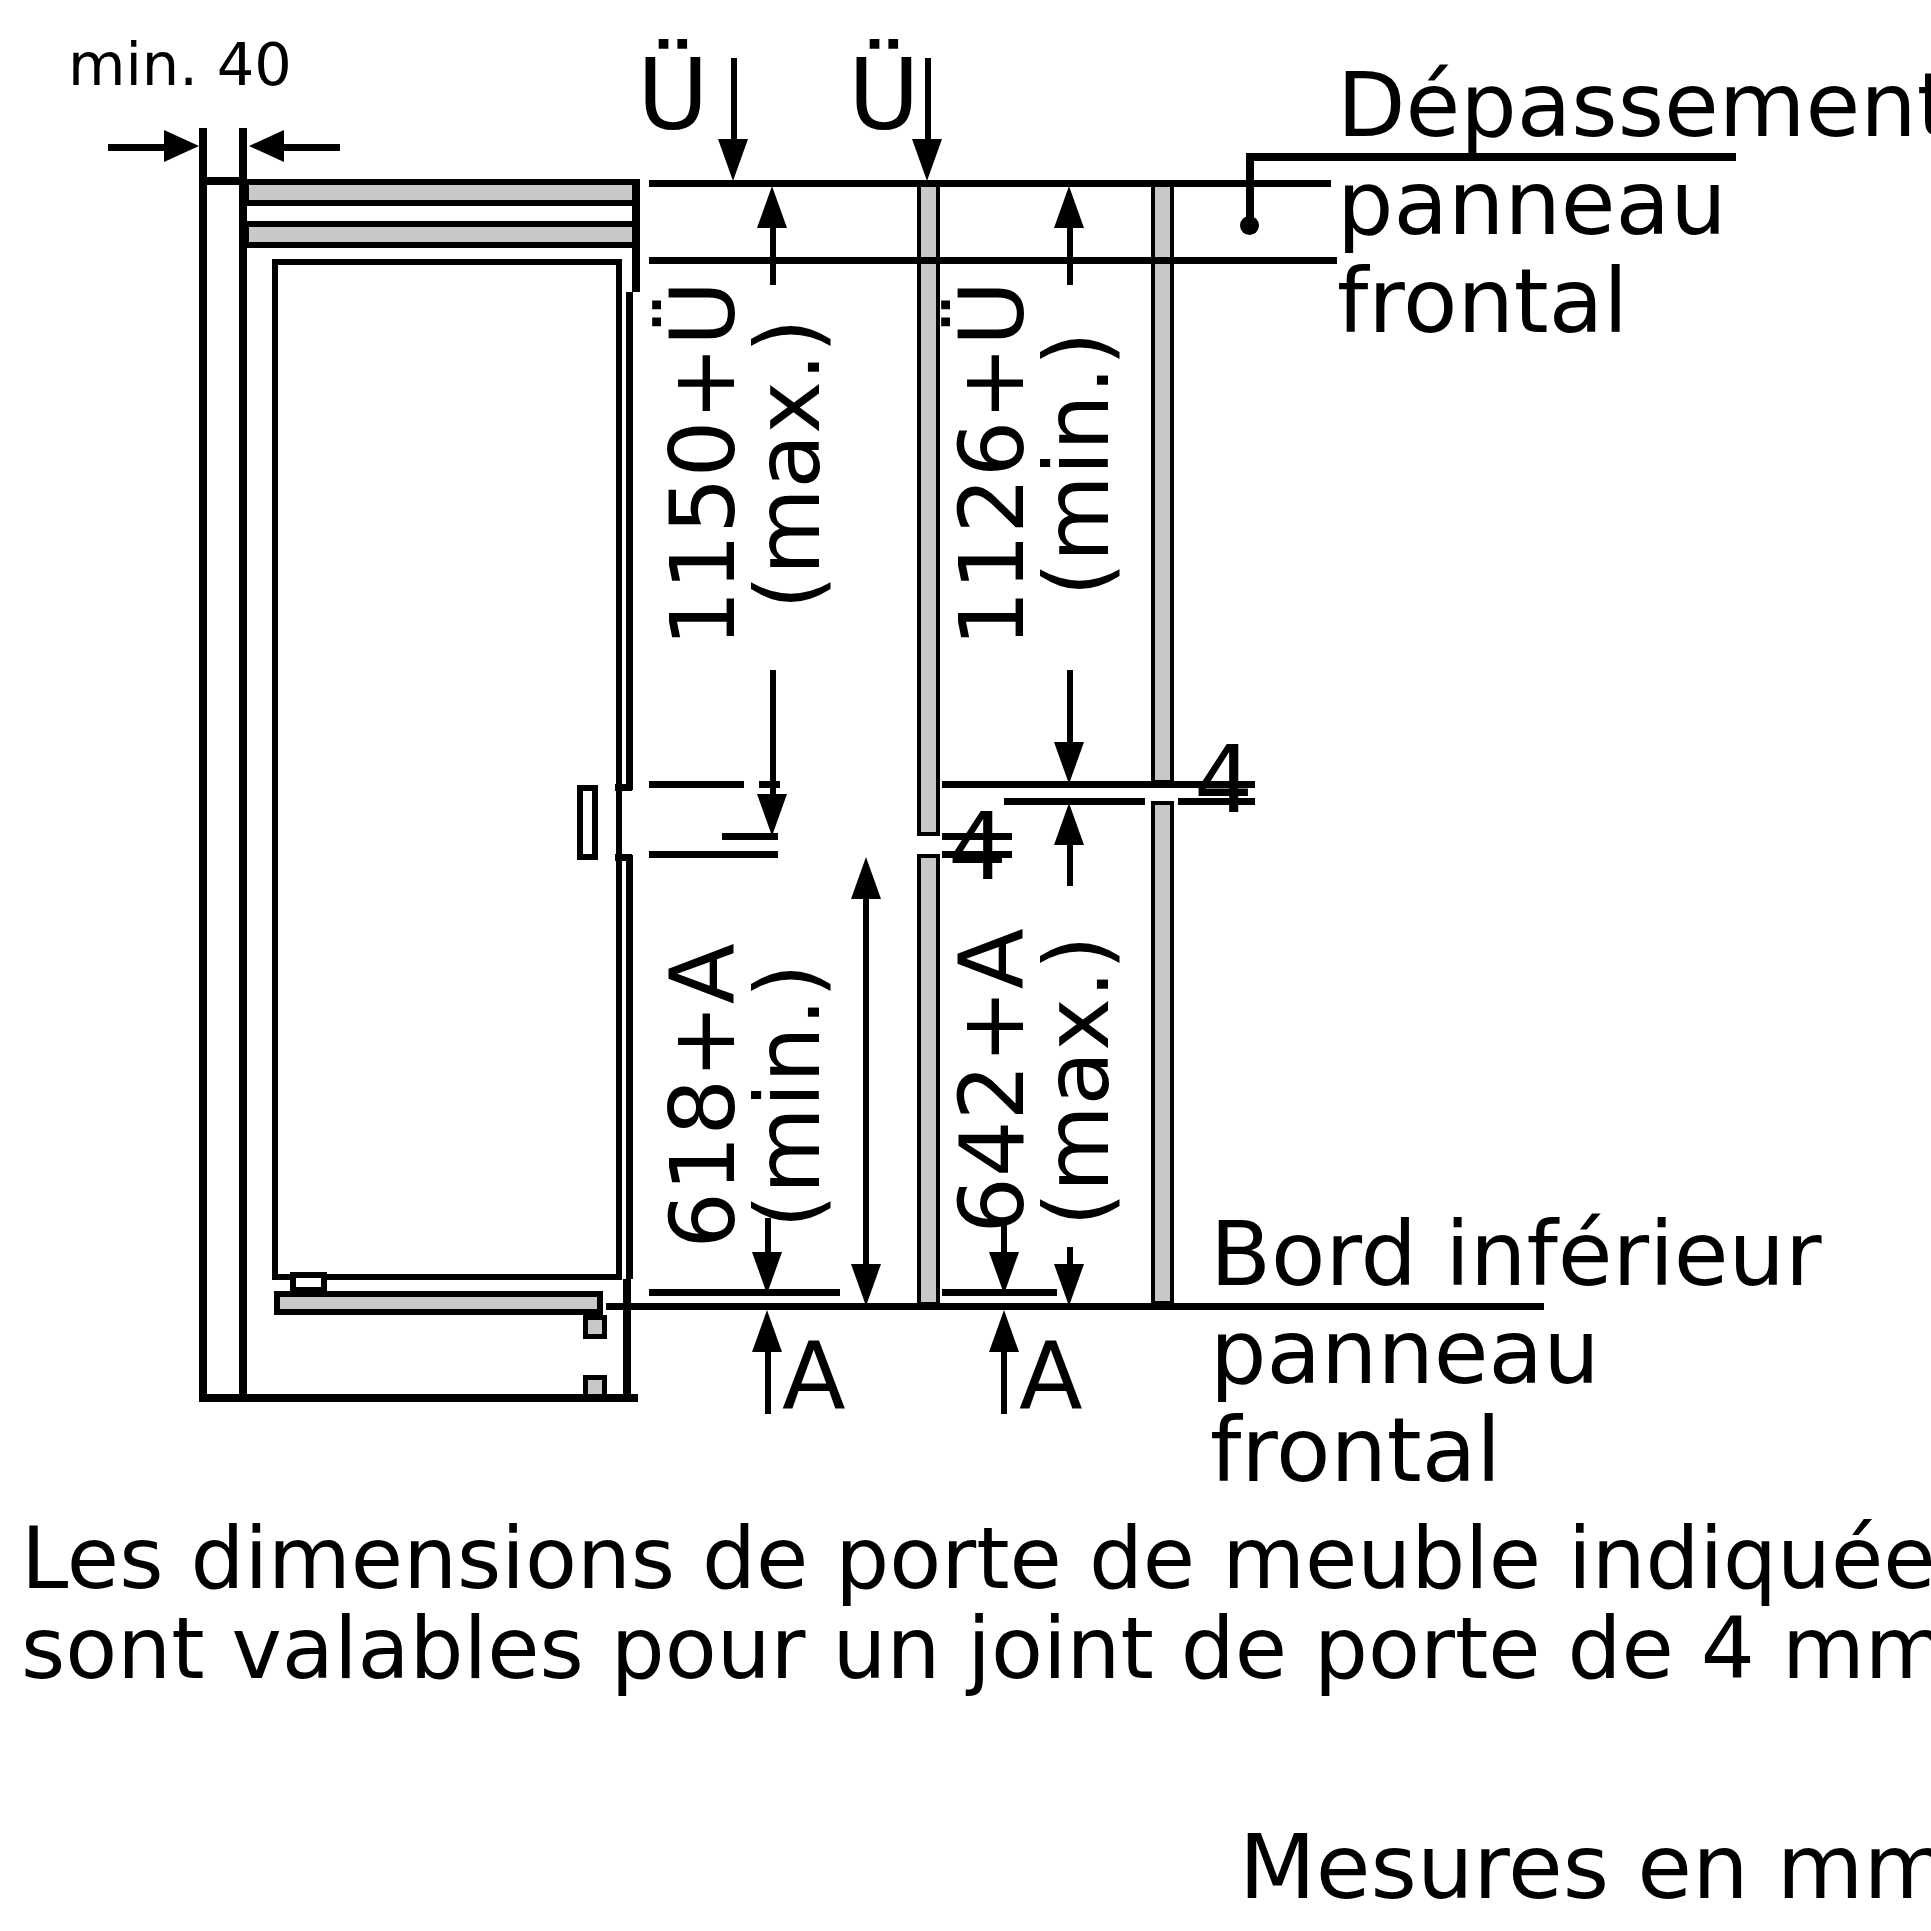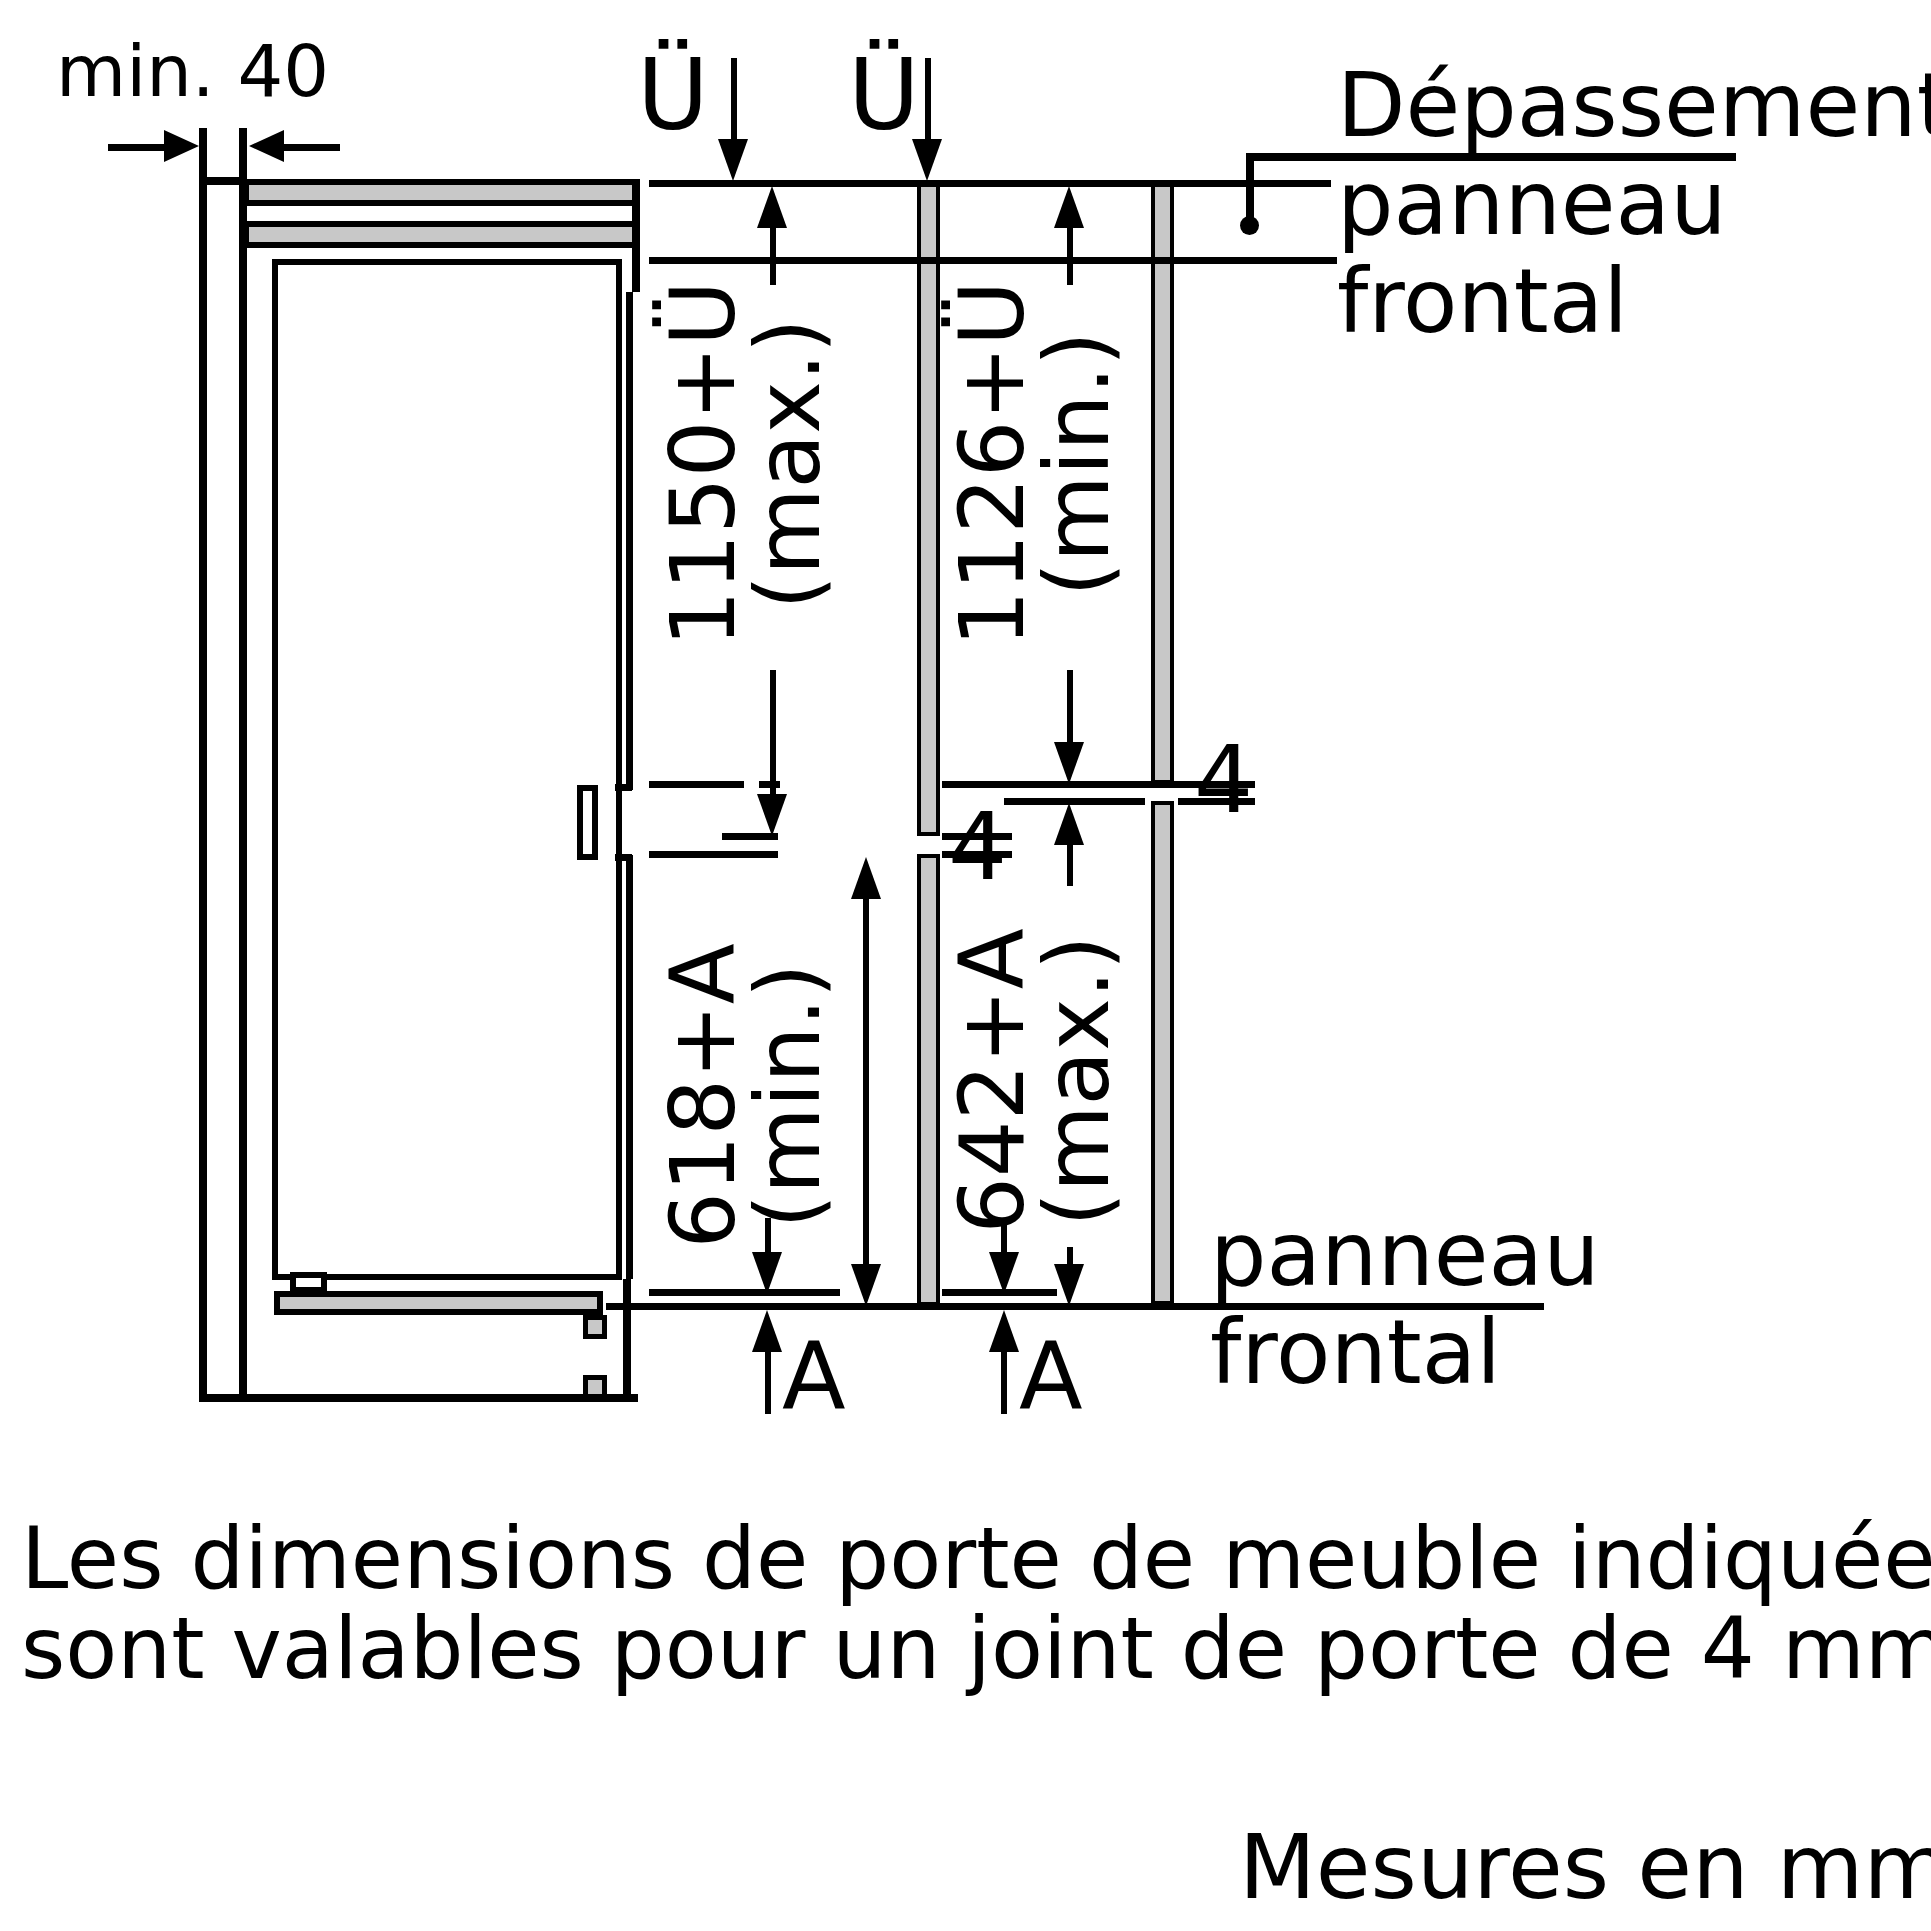--- a/index.html
+++ b/index.html
@@ -33,21 +33,21 @@
 </style>
 </head>
 <body>
 
 <div>
 
   <div class="ln" style="left:199px;top:128px;width:7.7px;height:1274px;"></div>
   <div class="ln" style="left:239px;top:128px;width:7.7px;height:1274px;"></div>
   <div class="ln" style="left:199px;top:177px;width:48px;height:7.7px;"></div>
 
-  <div class="txt" style="left:56px;top:35px;font-size:72px;">min. 40</div>
+  <div class="txt" style="left:68px;top:35px;font-size:59px;">min. 40</div>
   <div class="ln" style="left:108px;top:144px;width:60px;height:6.8px;"></div>
   <div class="arr arr-right" style="left:164px;top:130px;"></div>
   <div class="arr arr-left" style="left:249px;top:130px;"></div>
   <div class="ln" style="left:280px;top:144px;width:60px;height:6.8px;"></div>
 
   <div class="grayblock" style="left:243px;top:179px;width:396px;height:27px;"></div>
   <div class="grayblock" style="left:243px;top:221px;width:396px;height:27px;"></div>
   <div class="ln" style="left:632px;top:179px;width:7.7px;height:113px;"></div>
 
   <div class="whiteblock" style="left:272px;top:259px;width:350px;height:1021px;"></div>
@@ -150,20 +150,21 @@
 <div class="ln" style="left:1246px;top:153px;width:490px;height:7.7px;"></div>
 <div class="ln" style="left:1246px;top:153px;width:7.7px;height:68px;"></div>
 <div class="dot" style="left:1240px;top:216px;"></div>
 <div class="callout" style="left:1337px;top:56px;">
   <div>Dépassement</div>
   <div>panneau</div>
   <div>frontal</div>
 </div>
 
 <div class="callout" style="left:1210px;top:1205px;">
+  <div>Bord inférieur</div>
   <div>panneau</div>
   <div>frontal</div>
 </div>
 
 <div class="note" style="left:21px;top:1514px;">
   <div>Les dimensions de porte de meuble indiquées</div>
   <div>sont valables pour un joint de porte de 4 mm</div>
 </div>
 
 <div class="txt" style="left:1239px;top:1823px;font-size:89px;">Mesures en mm</div>

